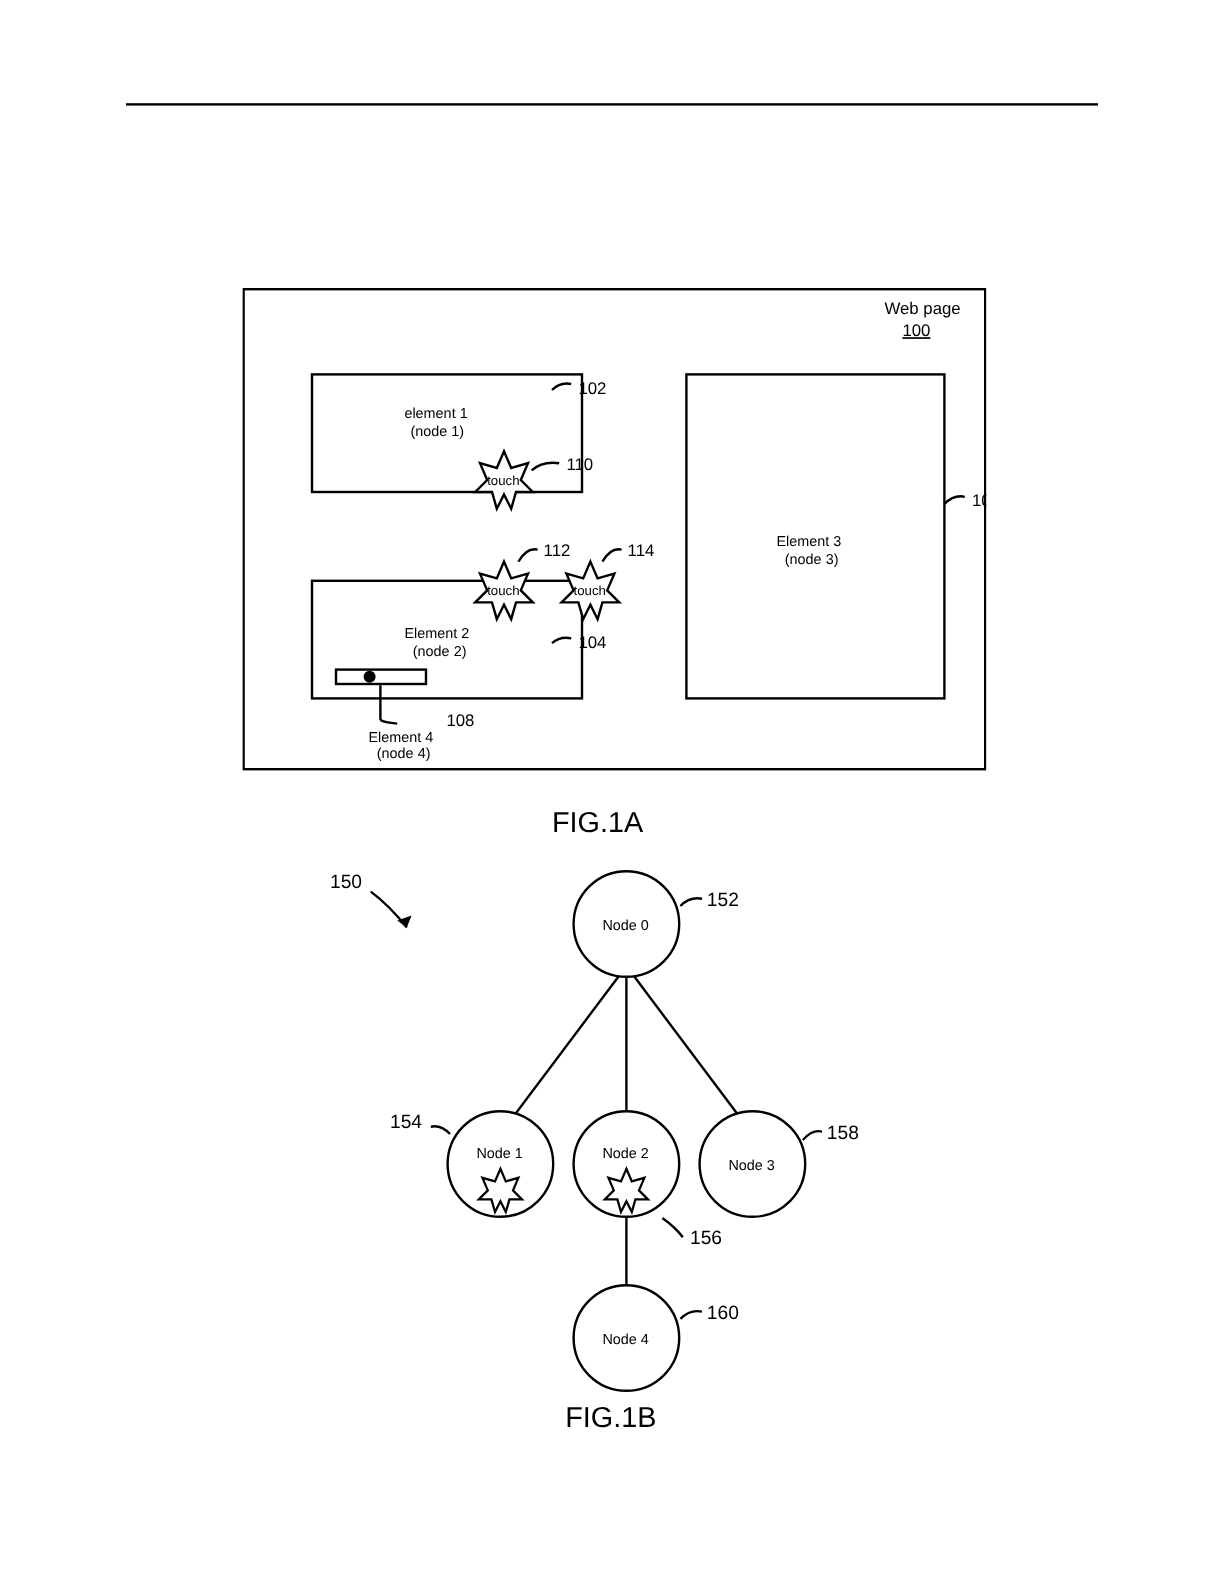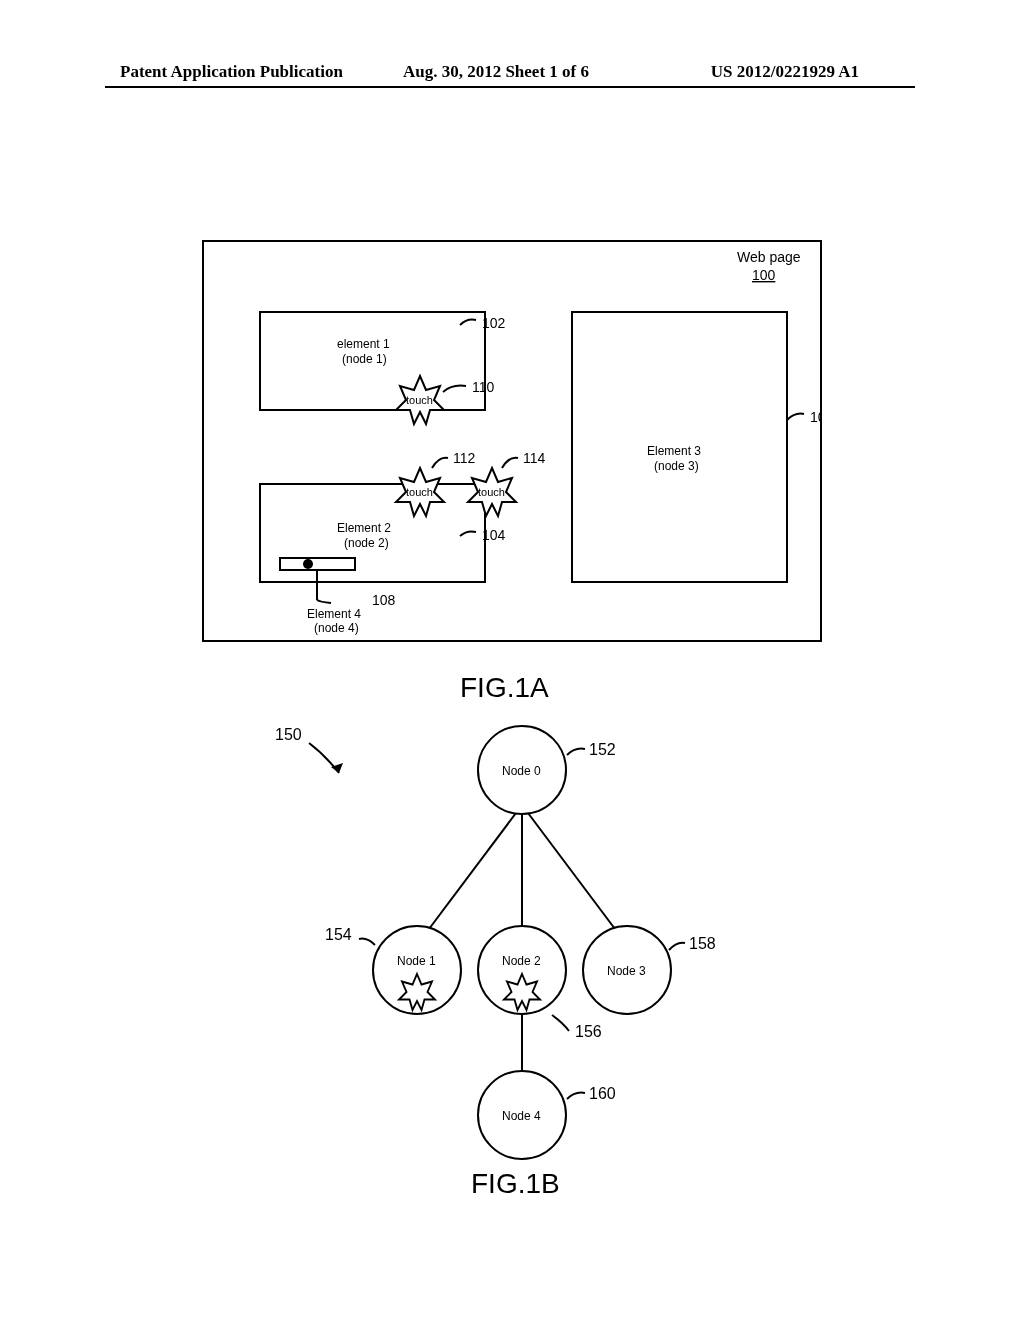--- a/index.html
+++ b/index.html
@@ -3,33 +3,28 @@
   <meta charset="utf-8">
   <style>
     * { margin: 0; padding: 0; box-sizing: border-box; }
     body { font-family: "Times New Roman", serif; background: white; width: 1024px; height: 1320px; position: relative; }
     .page { position: absolute; top: 0; left: 0; width: 1024px; height: 1320px; }
     .header { position: absolute; top: 62px; left: 0; width: 100%; display: flex; padding: 0 120px; font-size: 17px; }
     .header-left { font-weight: bold; }
     .header-mid { font-weight: bold; margin-left: 60px; }
     .header-right { font-weight: bold; position: absolute; right: 165px; }
     .header-line { position: absolute; top: 86px; left: 105px; width: 810px; height: 2px; background: black; }
-    .fig-label { font-family: Arial, sans-serif; font-size: 28px; text-align: center; position: absolute; }
+    .fig-label { font-family: Arial, sans-serif; font-size: 24px; text-align: center; position: absolute; }
     svg { position: absolute; }
   </style>
 </head>
 <body>
 
 <div class="page">
 
-  <div class="header">
-    <span class="header-left">Patent Application Publication</span>
-    <span class="header-mid">Aug. 30, 2012  Sheet 1 of 6</span>
-    <span class="header-right">US 2012/0221929 A1</span>
-  </div>
   <div class="header-line"></div>
 
   <svg viewBox="0 0 620 420" style="left:202px; top:240px; width:620px; height:420px;">
     <rect x="1" y="1" width="618" height="400" fill="white" stroke="black" stroke-width="2"></rect>
     <text x="535" y="22" font-family="Arial" font-size="14">Web page</text>
     <text x="550" y="40" font-family="Arial" font-size="14" text-decoration="underline">100</text>
 
     <rect x="58" y="72" width="225" height="98" fill="white" stroke="black" stroke-width="2"></rect>
     <text x="135" y="108" font-family="Arial" font-size="12">element 1</text>
     <text x="140" y="123" font-family="Arial" font-size="12">(node 1)</text>

